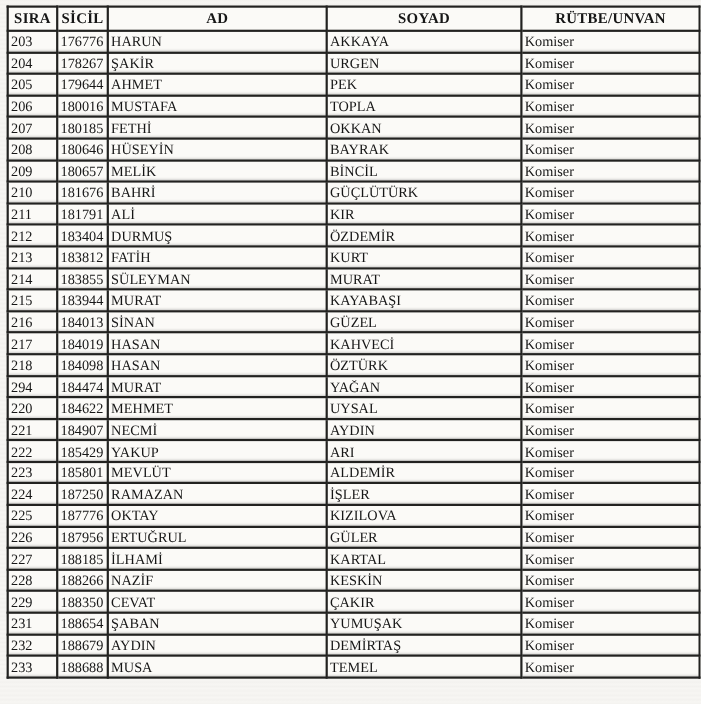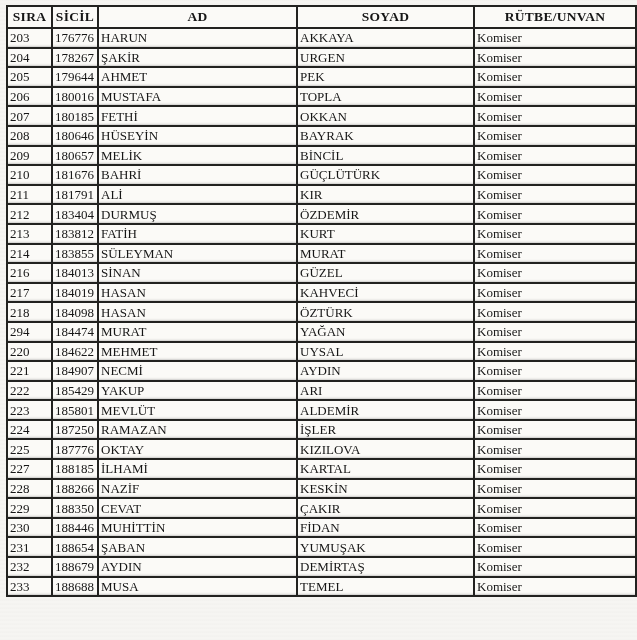--- a/index.html
+++ b/index.html
@@ -158,20 +158,27 @@
           <td class="col-rutbe">Komiser</td>
         </tr>
         <tr>
           <td class="col-sira">214</td>
           <td class="col-sicil">183855</td>
           <td class="col-ad">SÜLEYMAN</td>
           <td class="col-soyad">MURAT</td>
           <td class="col-rutbe">Komiser</td>
         </tr>
         <tr>
+          <td class="col-sira">215</td>
+          <td class="col-sicil">183944</td>
+          <td class="col-ad">MURAT</td>
+          <td class="col-soyad">KAYABAŞI</td>
+          <td class="col-rutbe">Komiser</td>
+        </tr>
+        <tr>
           <td class="col-sira">216</td>
           <td class="col-sicil">184013</td>
           <td class="col-ad">SİNAN</td>
           <td class="col-soyad">GÜZEL</td>
           <td class="col-rutbe">Komiser</td>
         </tr>
         <tr>
           <td class="col-sira">217</td>
           <td class="col-sicil">184019</td>
           <td class="col-ad">HASAN</td>
@@ -228,45 +235,45 @@
           <td class="col-rutbe">Komiser</td>
         </tr>
         <tr>
           <td class="col-sira">225</td>
           <td class="col-sicil">187776</td>
           <td class="col-ad">OKTAY</td>
           <td class="col-soyad">KIZILOVA</td>
           <td class="col-rutbe">Komiser</td>
         </tr>
         <tr>
+          <td class="col-sira">226</td>
+          <td class="col-sicil">187956</td>
+          <td class="col-ad">ERTUĞRUL</td>
+          <td class="col-soyad">GÜLER</td>
+          <td class="col-rutbe">Komiser</td>
+        </tr>
+        <tr>
           <td class="col-sira">227</td>
           <td class="col-sicil">188185</td>
           <td class="col-ad">İLHAMİ</td>
           <td class="col-soyad">KARTAL</td>
           <td class="col-rutbe">Komiser</td>
         </tr>
         <tr>
           <td class="col-sira">228</td>
           <td class="col-sicil">188266</td>
           <td class="col-ad">NAZİF</td>
           <td class="col-soyad">KESKİN</td>
           <td class="col-rutbe">Komiser</td>
         </tr>
         <tr>
           <td class="col-sira">229</td>
           <td class="col-sicil">188350</td>
           <td class="col-ad">CEVAT</td>
           <td class="col-soyad">ÇAKIR</td>
-          <td class="col-rutbe">Komiser</td>
-        </tr>
-        <tr>
-          <td class="col-sira">230</td>
-          <td class="col-sicil">188446</td>
-          <td class="col-ad">MUHİTTİN</td>
-          <td class="col-soyad">FİDAN</td>
           <td class="col-rutbe">Komiser</td>
         </tr>
         <tr>
           <td class="col-sira">231</td>
           <td class="col-sicil">188654</td>
           <td class="col-ad">ŞABAN</td>
           <td class="col-soyad">YUMUŞAK</td>
           <td class="col-rutbe">Komiser</td>
         </tr>
         <tr>

